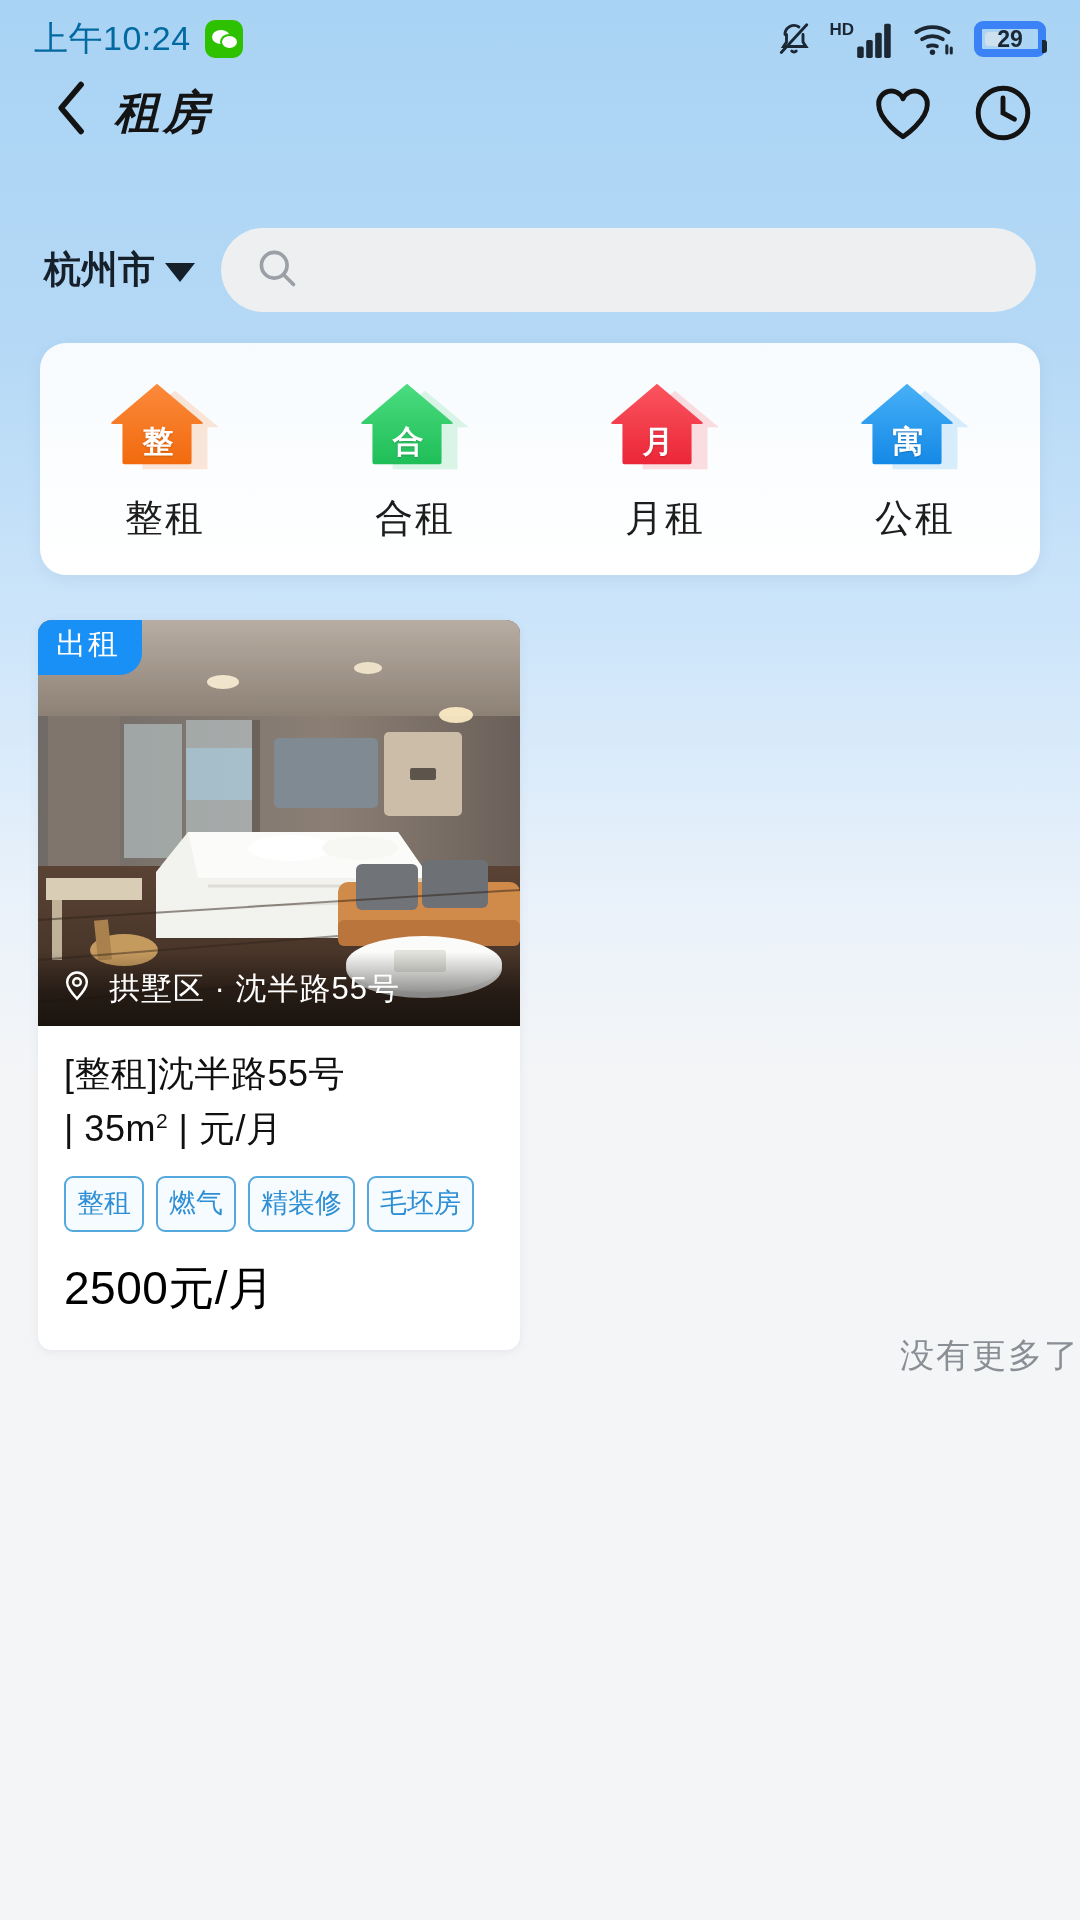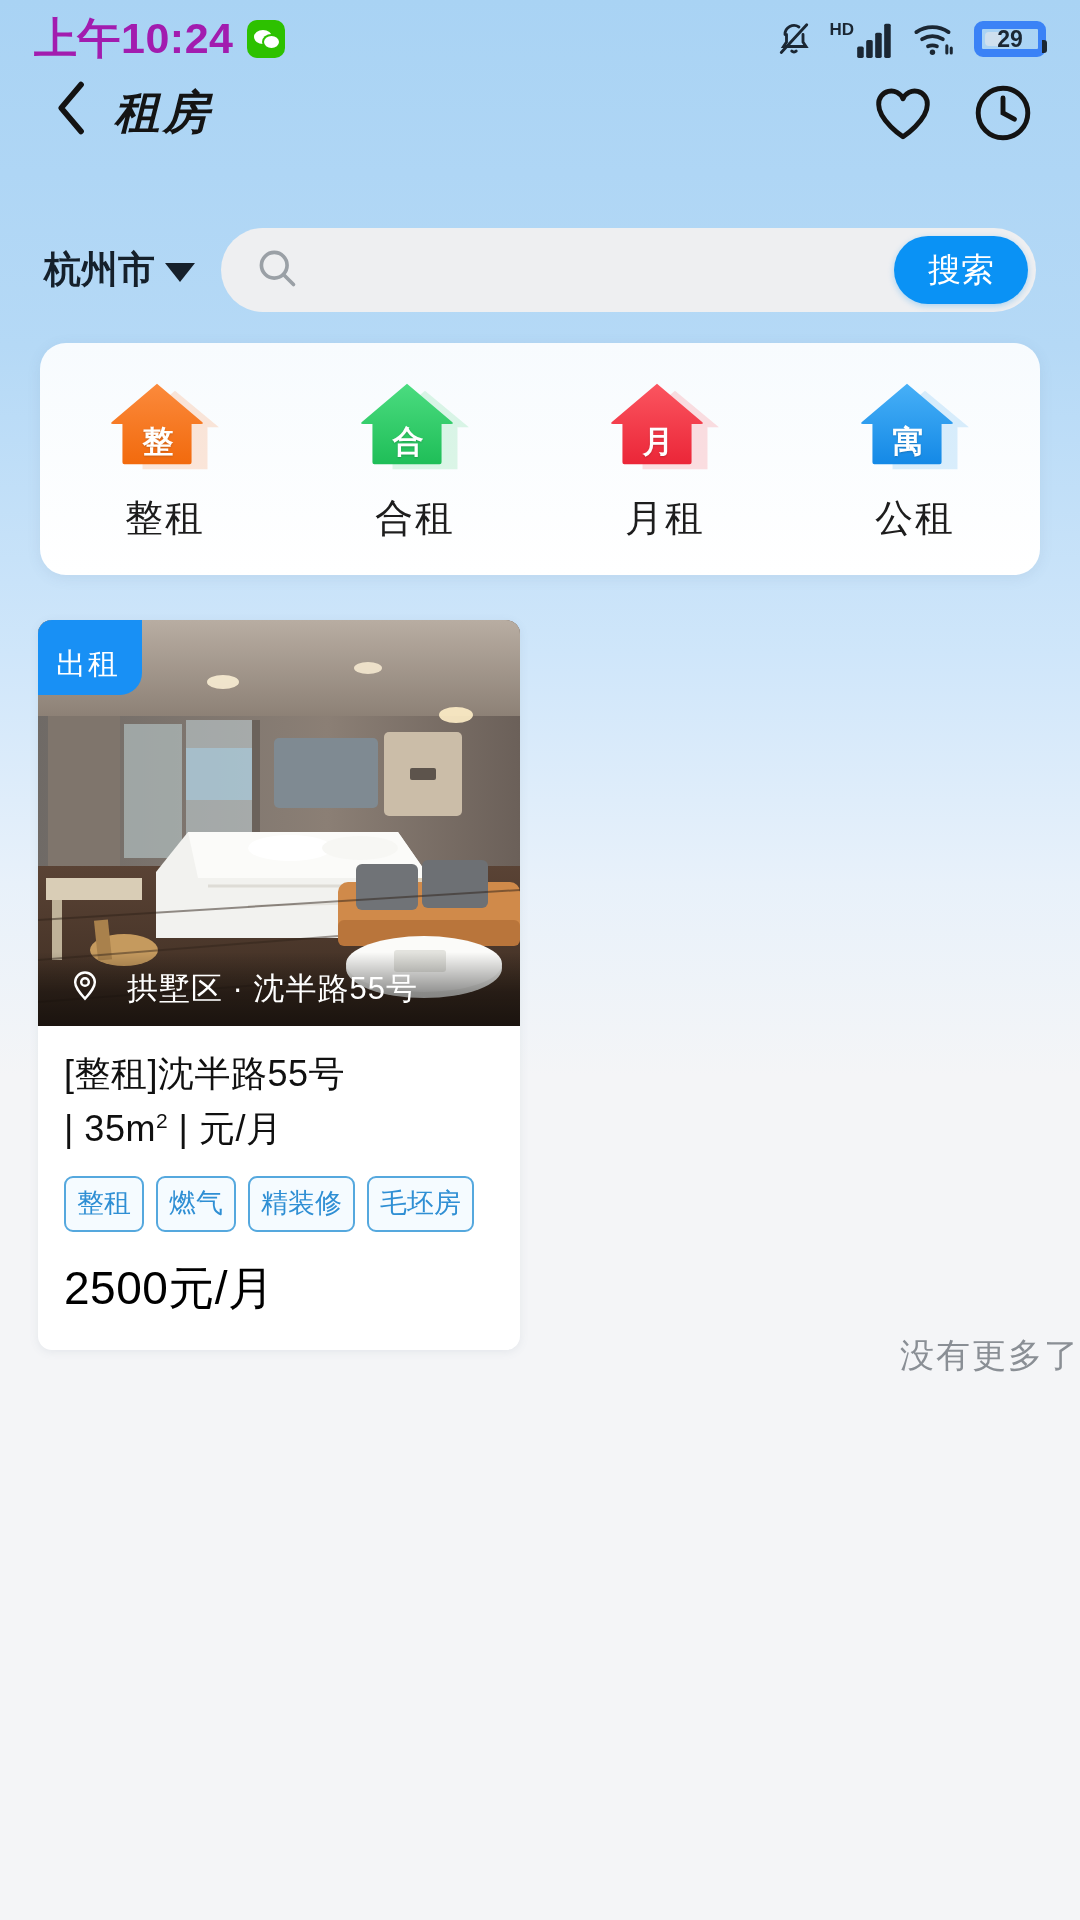--- a/index.html
+++ b/index.html
@@ -19,21 +19,21 @@
       linear-gradient(180deg,#a9d3f4 0%, #b5d9f6 18%, #cfe6fa 34%, #e8f1fa 46%, #f4f5f7 56%, #f4f5f7 100%);
   }
 
   
   .statusbar {
     position:absolute; top:0; left:0; right:0; height:78px;
     display:flex; align-items:center; justify-content:space-between;
     padding:0 34px;
   }
   .sb-left { display:flex; align-items:center; gap:14px; }
-  .sb-time { font-size:43px; color:#a21caf; font-weight:700; letter-spacing:0.5px; }
+  .sb-time { font-size:34px; color:#0369a1; font-weight:400; letter-spacing:0.5px; }
   .wechat-ic {
     width:38px; height:38px; border-radius:10px;
     background:#2dc100; position:relative; display:inline-block;
   }
   .wechat-ic:before {
     content:""; position:absolute; left:7px; top:10px;
     width:18px; height:14px; border-radius:50%;
     background:#fff;
   }
   .wechat-ic:after {
@@ -131,27 +131,27 @@
     box-shadow:0 2px 10px rgba(90,110,130,.10);
   }
   .photo {
     position:relative; height:406px; overflow:hidden;
     background:#6f6155;
   }
   .photo .sky { position:absolute; inset:0; }
   .badge {
     position:absolute; top:0; left:0; z-index:5;
     background:#1890f5; color:#fff; font-size:30px;
-    padding:24px 22px 10px 18px; border-bottom-right-radius:22px;
+    padding:4px 22px 10px 18px; border-bottom-right-radius:22px;
     letter-spacing:2px;
   }
   .loc {
     position:absolute; left:0; right:0; bottom:0; z-index:5;
-    height:74px; display:flex; align-items:center; gap:27px;
-    padding:0 32px; color:#fff; font-size:31px;
+    height:74px; display:flex; align-items:center; gap:17px;
+    padding:0 24px; color:#fff; font-size:31px;
     background:linear-gradient(180deg,rgba(0,0,0,0) 0%, rgba(0,0,0,.42) 55%, rgba(0,0,0,.55) 100%);
     letter-spacing:1px;
   }
   .card-body { padding:24px 26px 30px 26px; }
   .li-title { font-size:36px; color:#101010; font-weight:500; line-height:1.35; letter-spacing:0.5px;}
   .li-sub { font-size:36px; color:#101010; font-weight:500; margin-top:6px; letter-spacing:0.5px;}
   .li-sub sup { font-size:21px; vertical-align:super; }
   .tags { display:flex; gap:12px; margin-top:22px; }
   .tag {
     border:2px solid #55a8de; color:#2f8fd4; background:#f5fbff;
@@ -235,21 +235,20 @@
     <span class="caret"></span>
   </div>
   <div class="searchbox">
     <span>
       <svg width="44" height="44" viewBox="0 0 24 24" fill="none" stroke="#9aa0a6" stroke-width="2" stroke-linecap="round">
         <circle cx="10.5" cy="10.5" r="7"></circle>
         <line x1="15.8" y1="15.8" x2="21" y2="21"></line>
       </svg>
     </span>
     <input class="search-input" type="text" placeholder="" style="">
-    <button class="search-btn">搜索</button>
   </div>
 </div>
 
 <div class="catcard">
 
   <div class="cat">
     <span class="house">
       <svg class="shadow" viewBox="0 0 100 90">
         <path d="M50 4 L96 42 L84 42 L84 86 L16 86 L16 42 L4 42 Z" fill="#f87424" opacity="0.45"></path>
       </svg>

